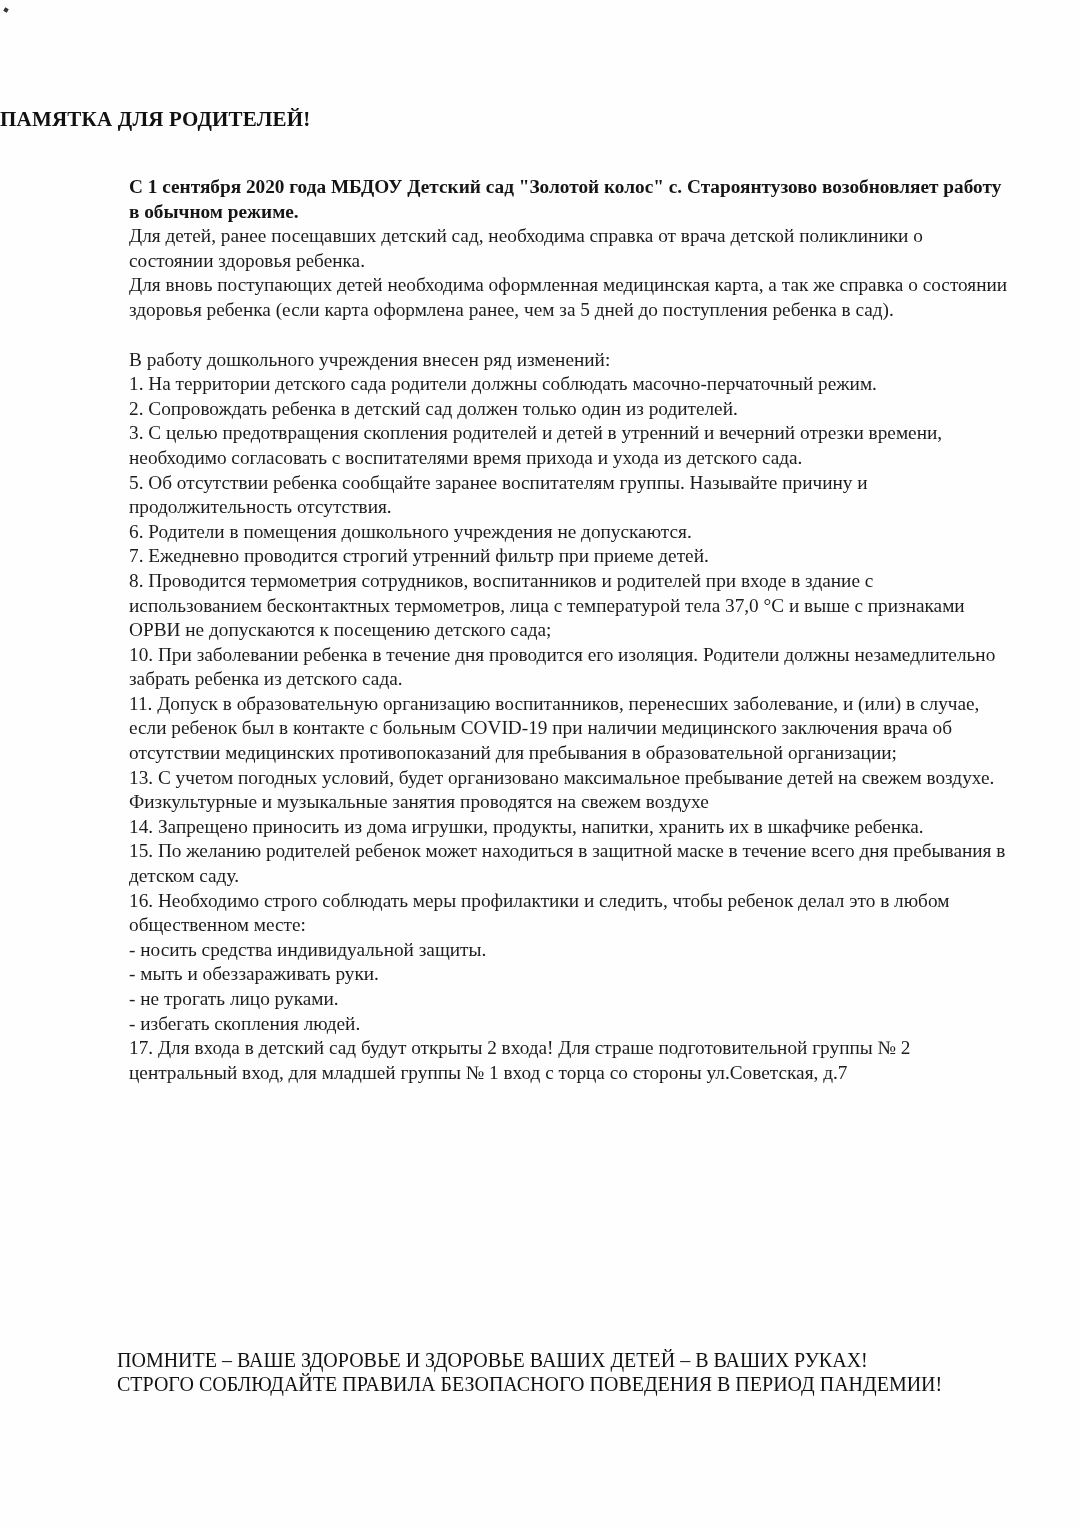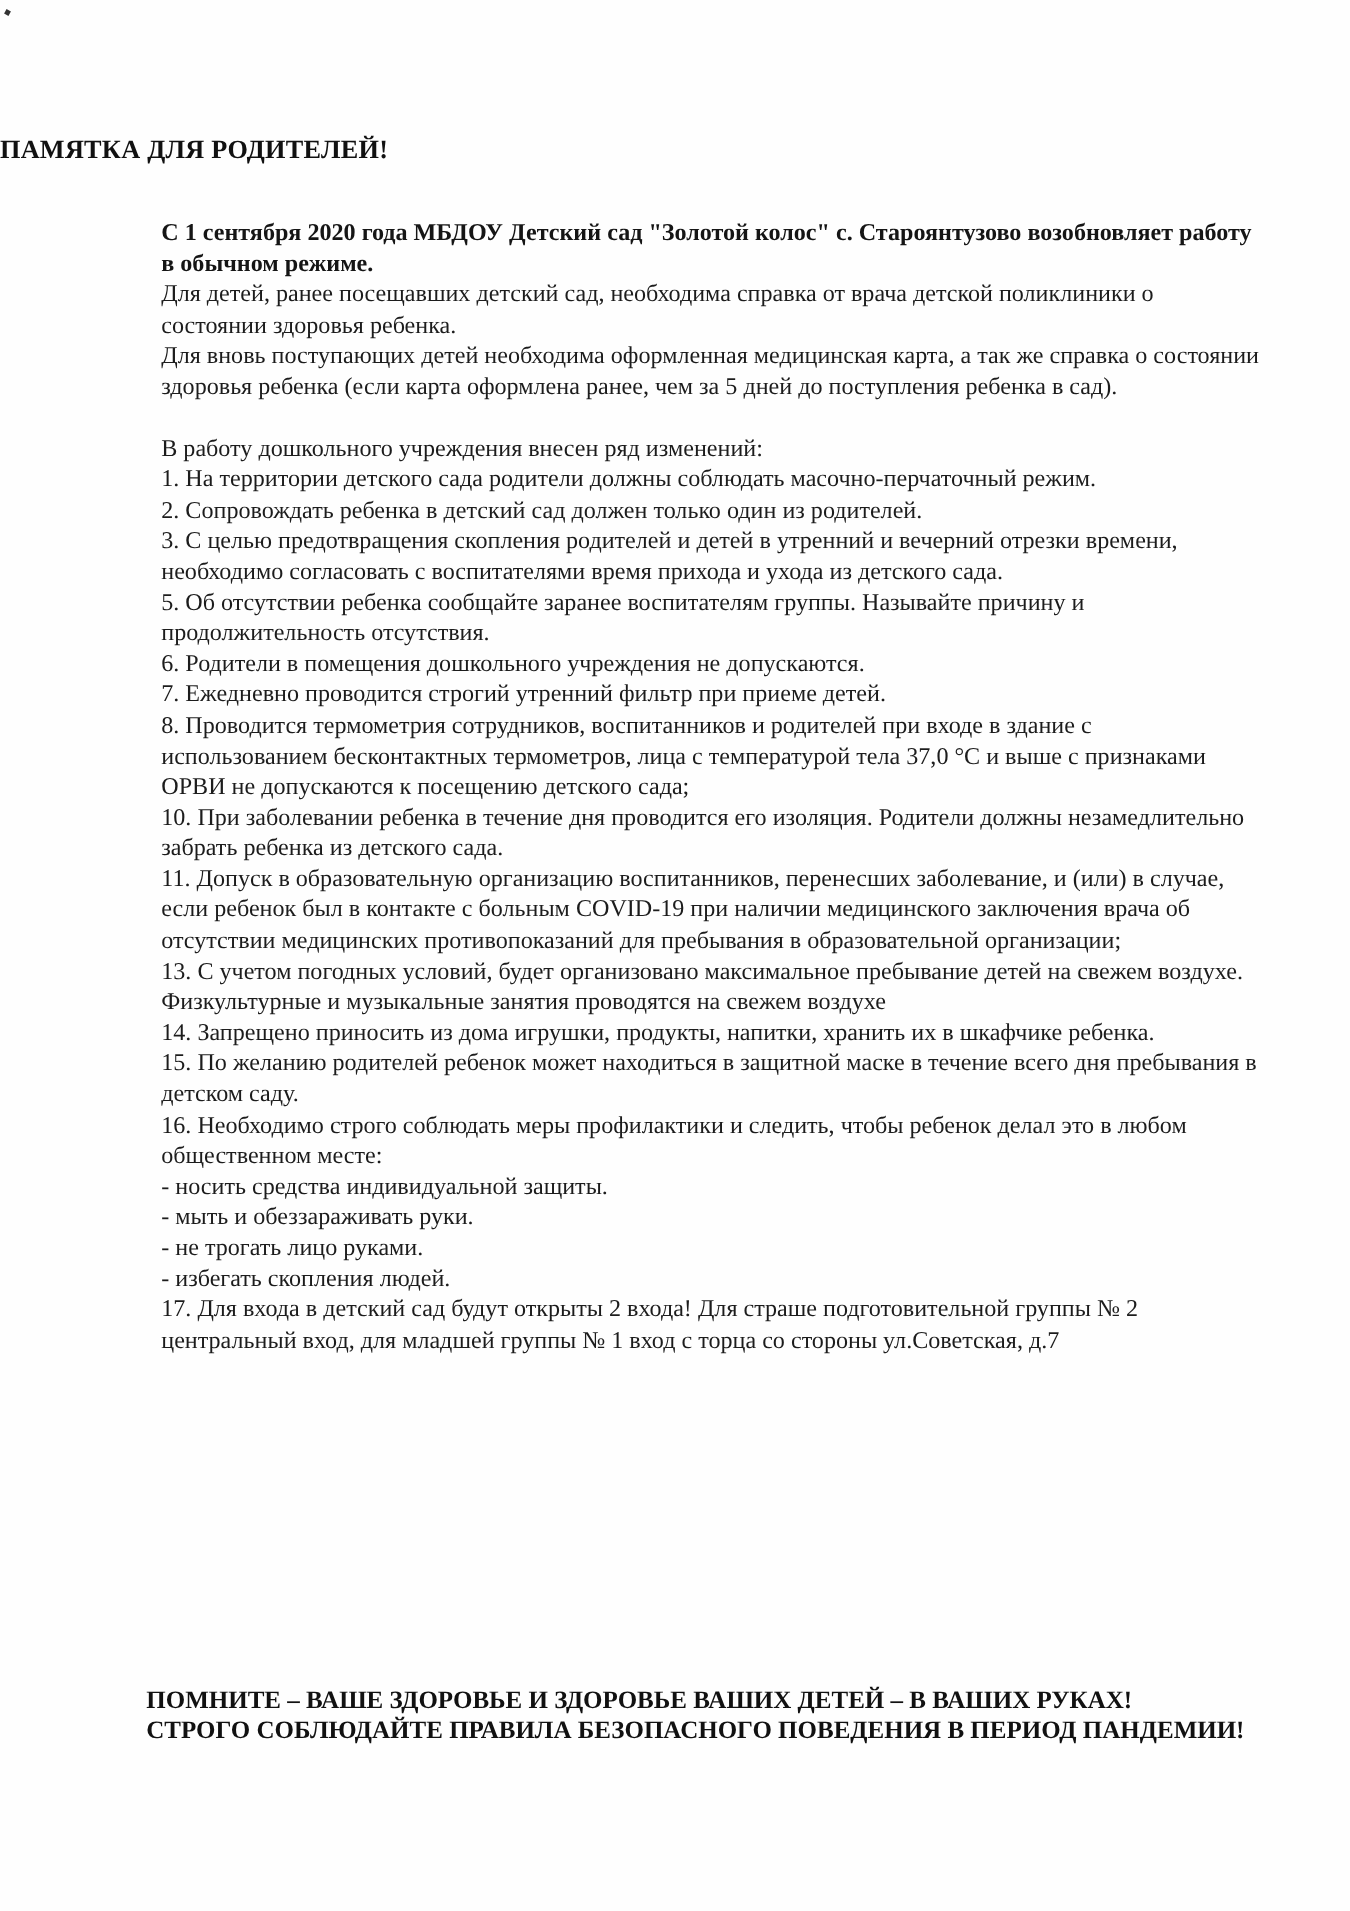--- a/index.html
+++ b/index.html
@@ -15,21 +15,21 @@
   }
   .content { position: absolute; left: 129px; top: 164px; width: 880px; font-size: 19.3px; line-height: 24.6px; margin-top: 11px; }
   .intro-bold { font-weight: bold; color: #151515; }
   .para { margin: 0; }
   .gap { height: 25px; }
   .item { margin: 0; }
   .sub-item { margin: 0; }
   .closing { margin: 0; }
   .final-warning {
     position: absolute; left: 117px; top: 1349px; width: 900px;
-    font-weight: bold; font-size: 20px; line-height: 23.5px; color: #111;
+    font-weight: normal; font-size: 20px; line-height: 23.5px; color: #111;
   }
   .final-warning div { margin: 0; }
 </style>
 </head>
 <body>
 
 <div class="page">
   <div class="corner-mark"></div>
 
   <div class="title">ПАМЯТКА ДЛЯ РОДИТЕЛЕЙ!</div>

